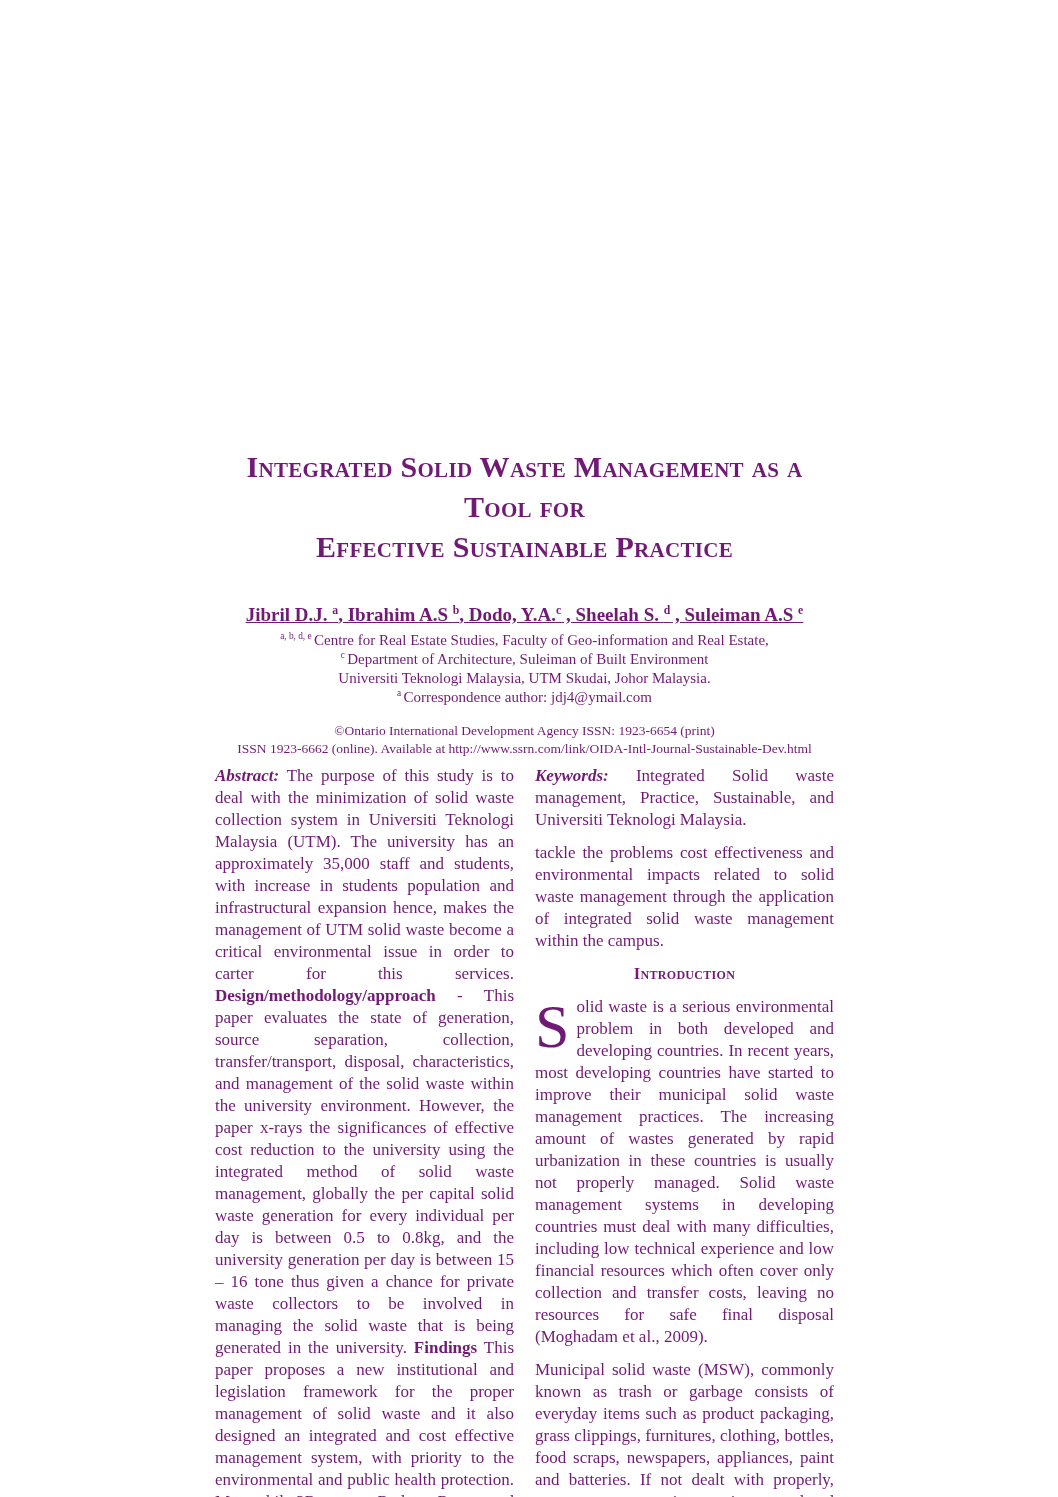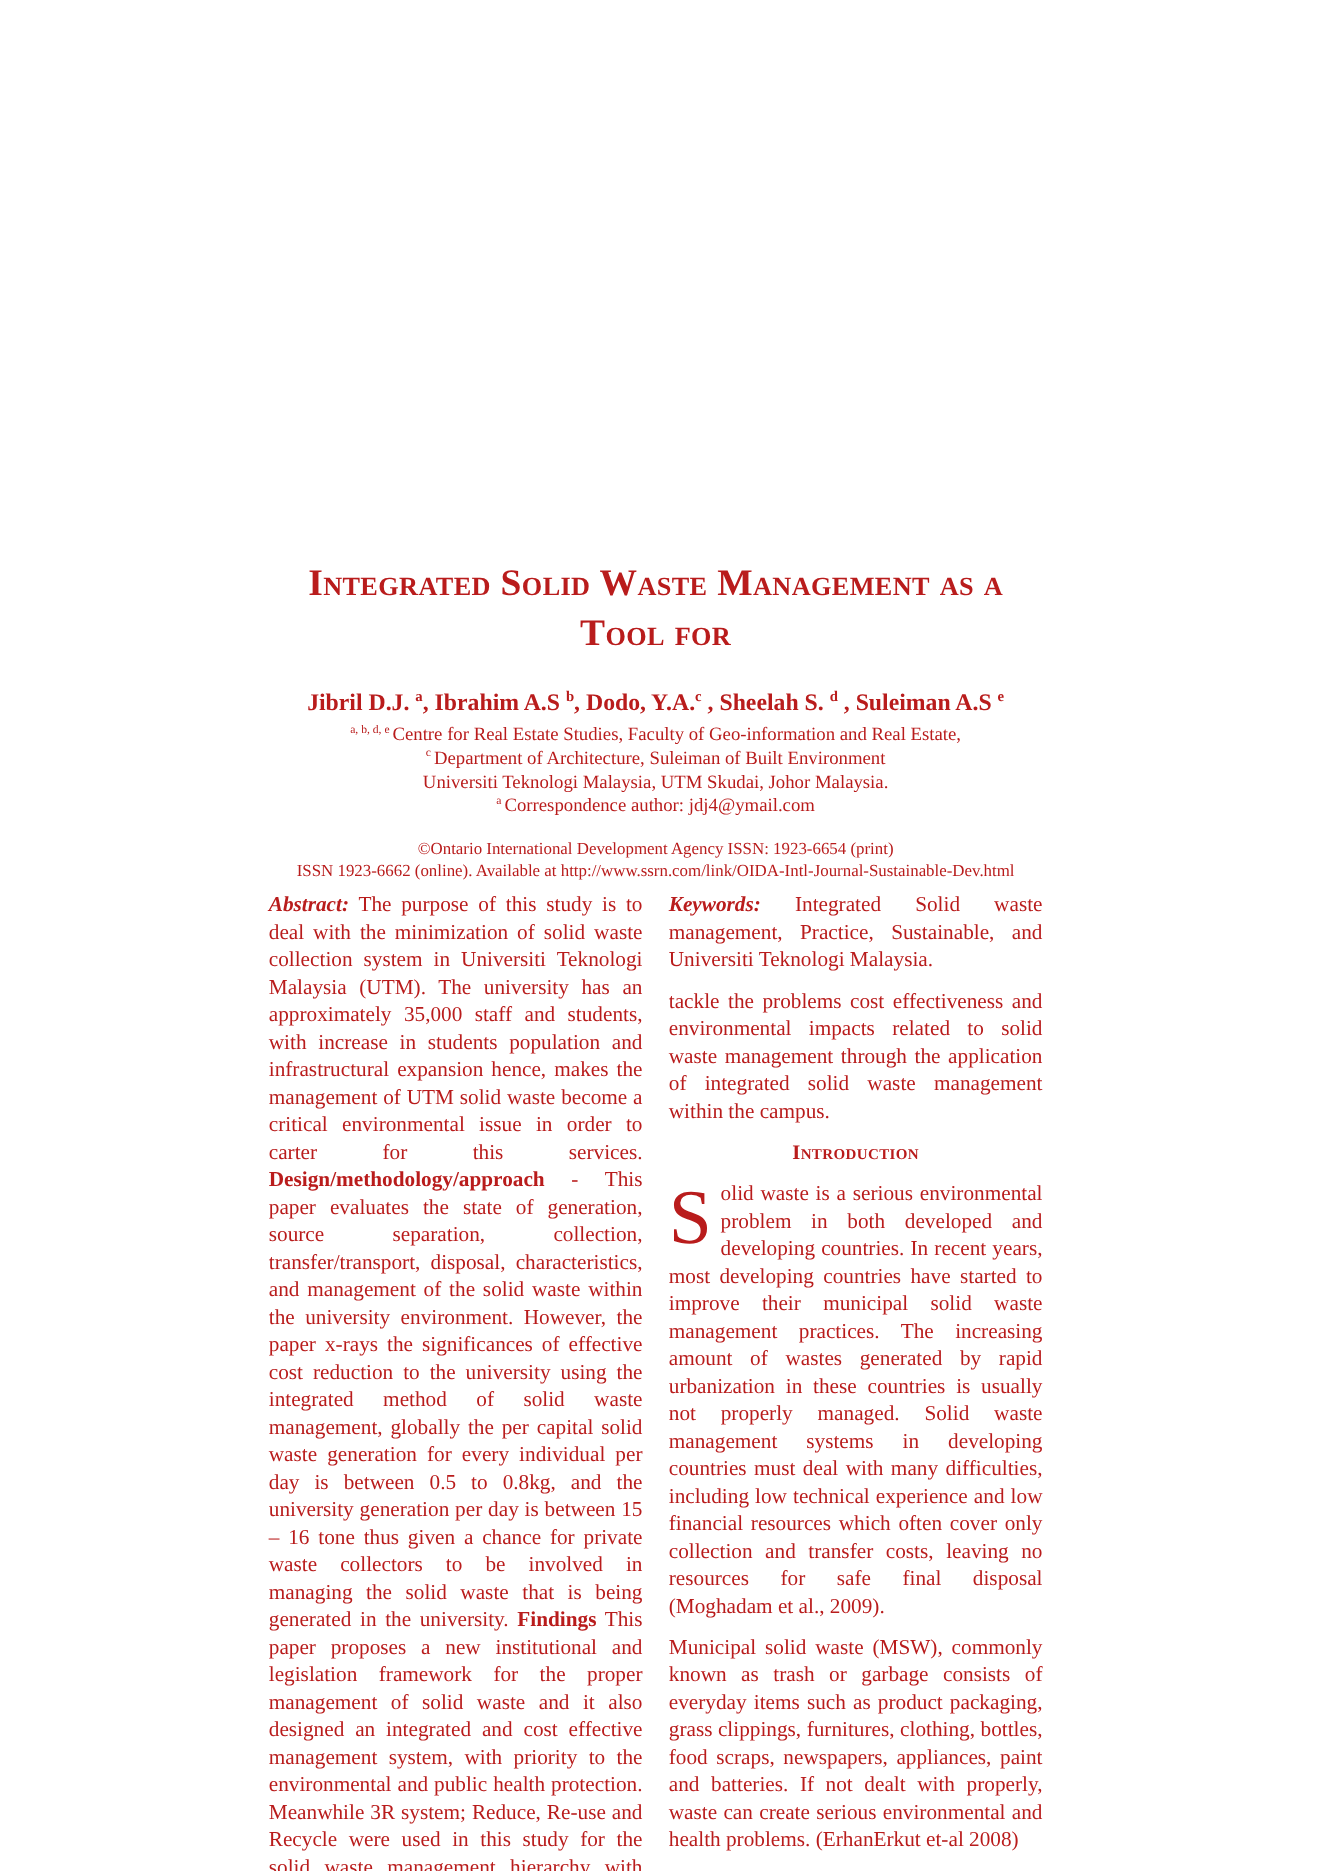--- a/index.html
+++ b/index.html
@@ -6,21 +6,21 @@
     margin: 0;
     padding: 0;
     background: #ffffff;
   }
   .page {
     position: relative;
     width: 848px;
     height: 1497px;
     margin: 0 auto;
     background: #ffffff;
-    color: #b91c1c;
+    color: #701a75;
     font-family: "Liberation Serif", "DejaVu Serif", serif;
     box-sizing: border-box;
     padding: 447px 119px 0 110px;
     overflow: hidden;
   }
   .b { font-weight: bold; }
   .i { font-style: italic; }
   sup {
     font-size: 0.62em;
     line-height: 0;
@@ -28,25 +28,26 @@
   }
   .title {
     text-align: center;
     font-size: 30px;
     font-weight: bold;
     font-variant: small-caps;
     line-height: 40px;
     letter-spacing: 0.3px;
   }
   .authors {
-    margin-top: 24px;
+    margin-top: 36px;
     text-align: center;
     font-size: 19px;
     font-weight: bold;
     line-height: 24px;
+    text-decoration: underline;
   }
   .affiliations {
     margin-top: 4px;
   }
   .affil-line {
     text-align: center;
     font-size: 15px;
     line-height: 19px;
   }
   .publisher {
@@ -88,20 +89,21 @@
     padding: 5px 7px 0 0;
   }
 </style>
 </head>
 <body>
 
 <div class="page">
 
   <div class="title">
     <div>Integrated Solid Waste Management as a Tool for</div>
+    <div>Effective Sustainable Practice</div>
   </div>
 
   <div class="authors"><span>Jibril D.J. </span><sup>a</sup><span>, Ibrahim A.S </span><sup>b</sup><span>, Dodo, Y.A.</span><sup>c</sup><span> , Sheelah S. </span><sup>d</sup><span> , Suleiman A.S </span><sup>e</sup></div>
 
   <div class="affiliations">
     <div class="affil-line"><sup>a, b, d, e </sup><span>Centre for Real Estate Studies, Faculty of Geo-information and Real Estate,</span></div>
     <div class="affil-line"><sup>c </sup><span>Department of Architecture, Suleiman of Built Environment</span></div>
     <div class="affil-line"><span>Universiti Teknologi Malaysia, UTM Skudai, Johor Malaysia.</span></div>
     <div class="affil-line"><sup>a </sup><span>Correspondence author:  jdj4@ymail.com</span></div>
   </div>

